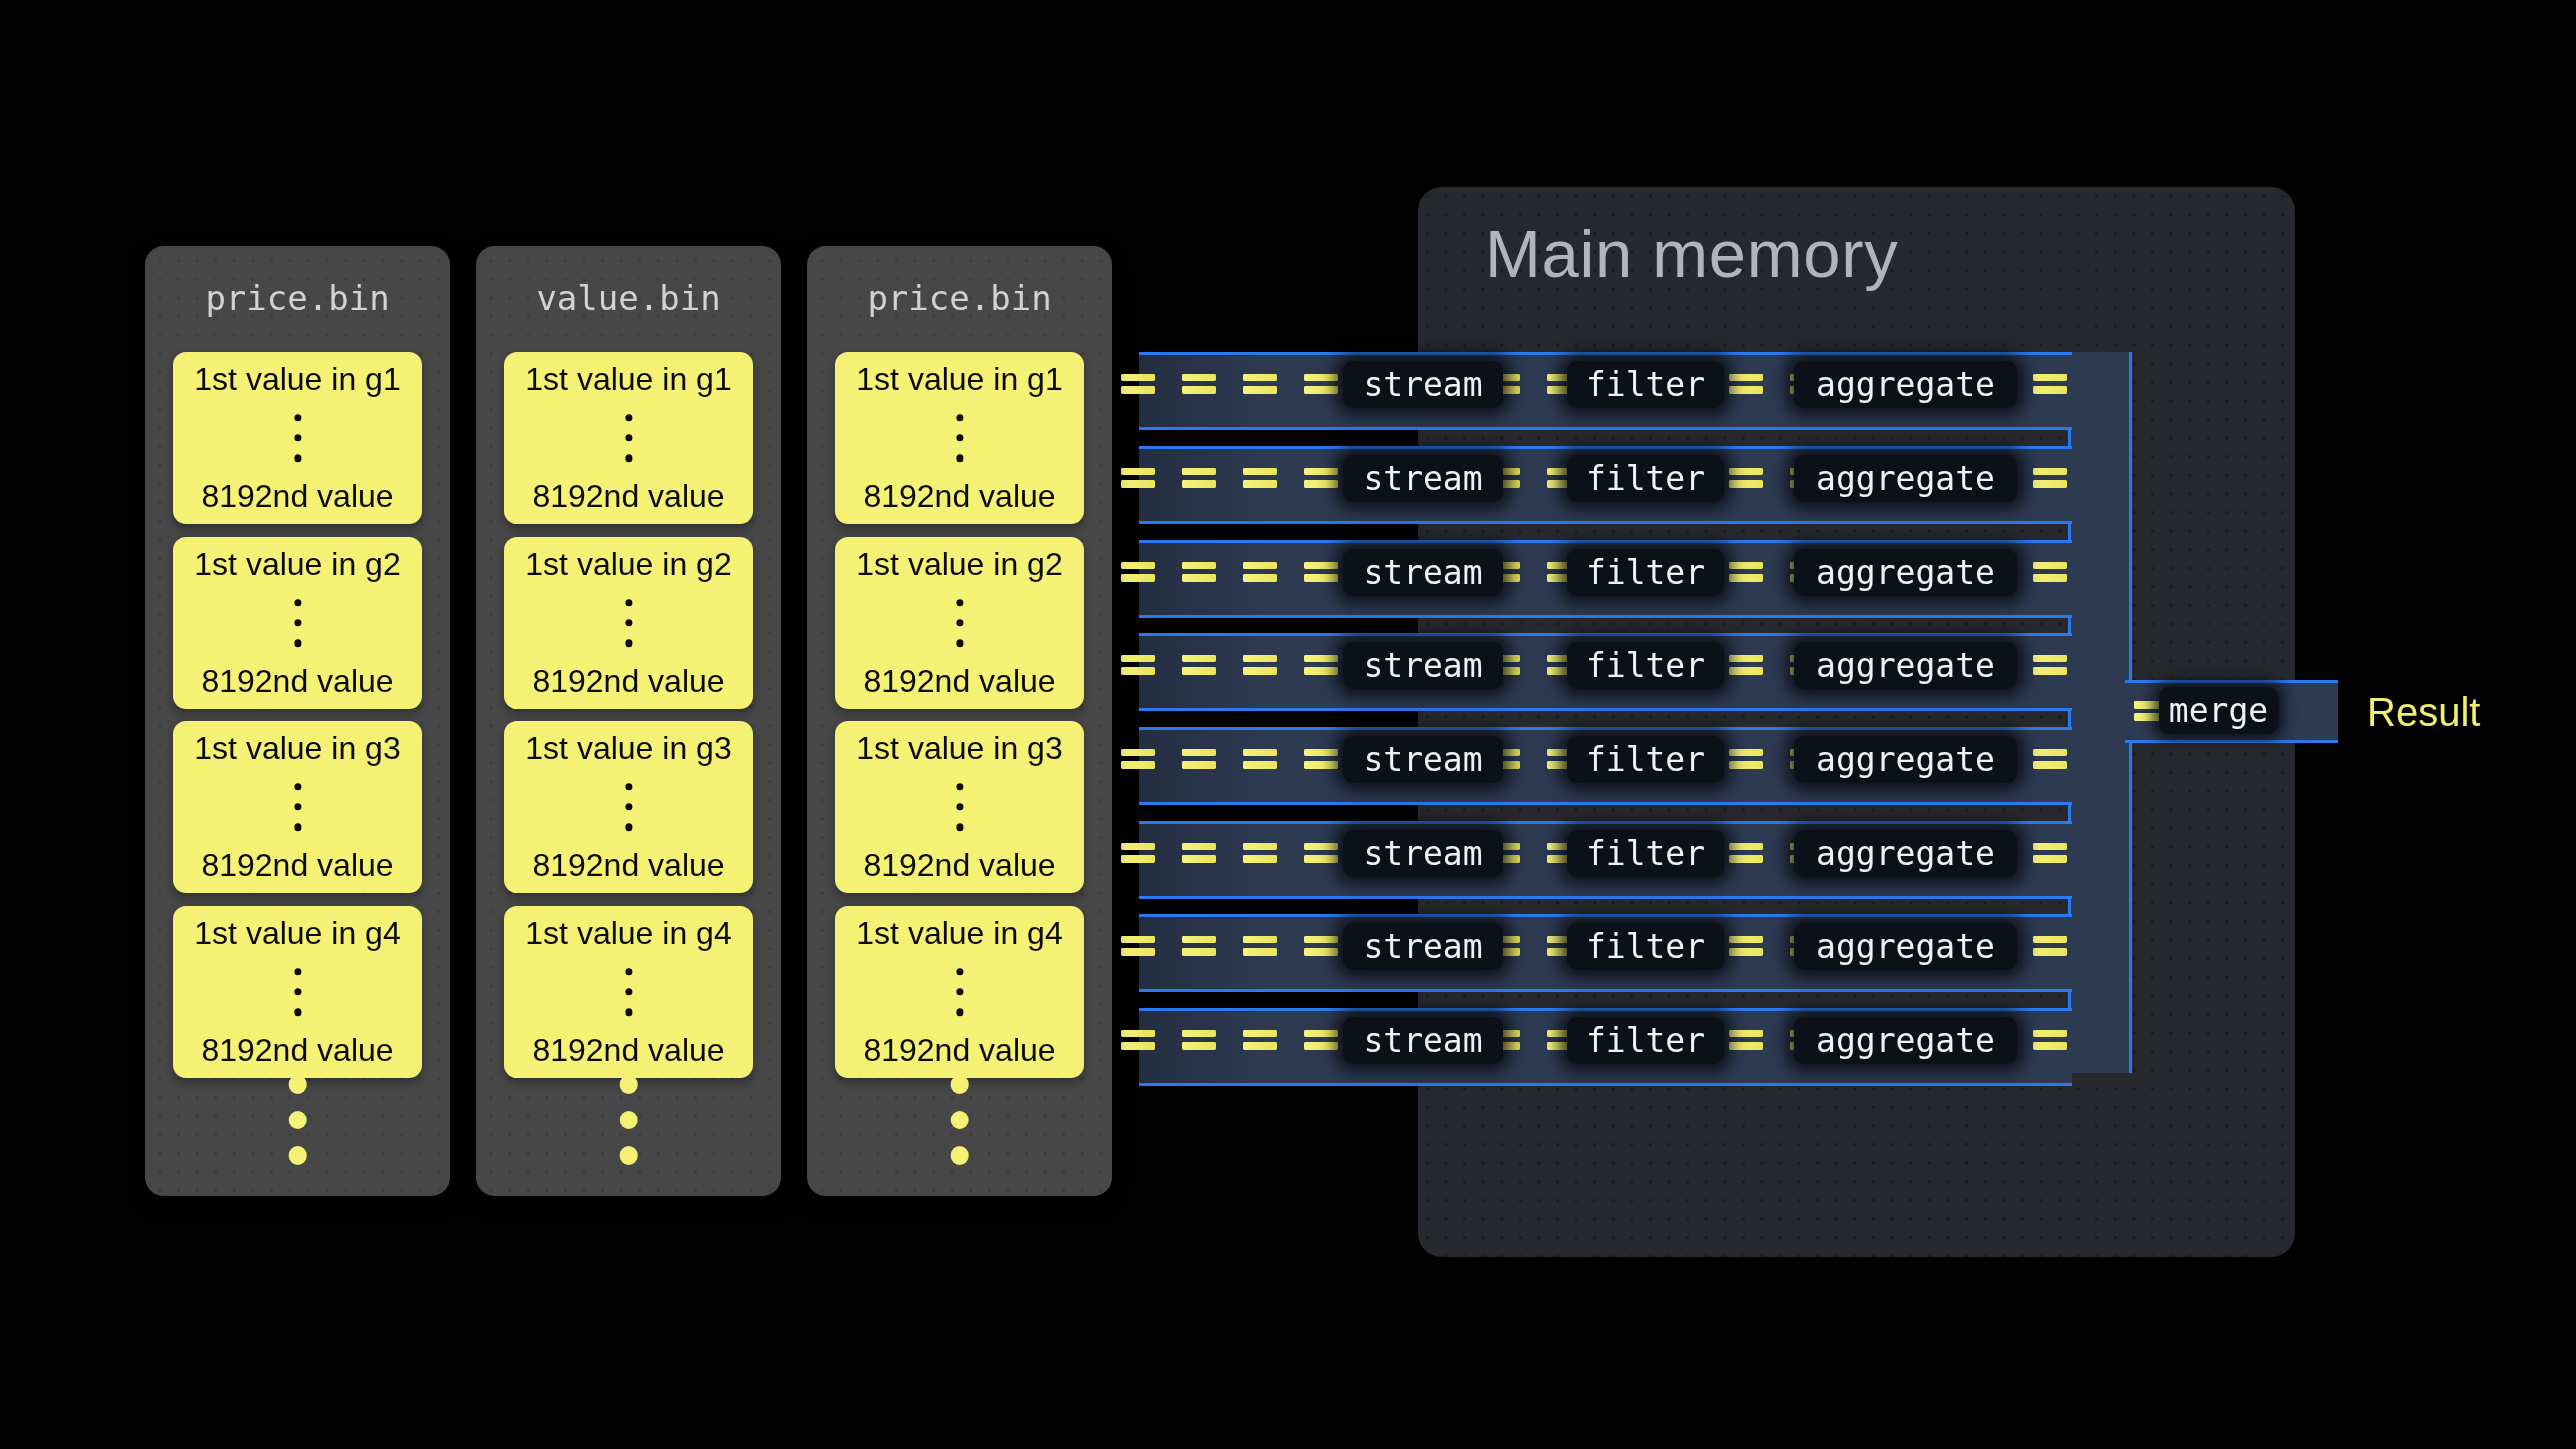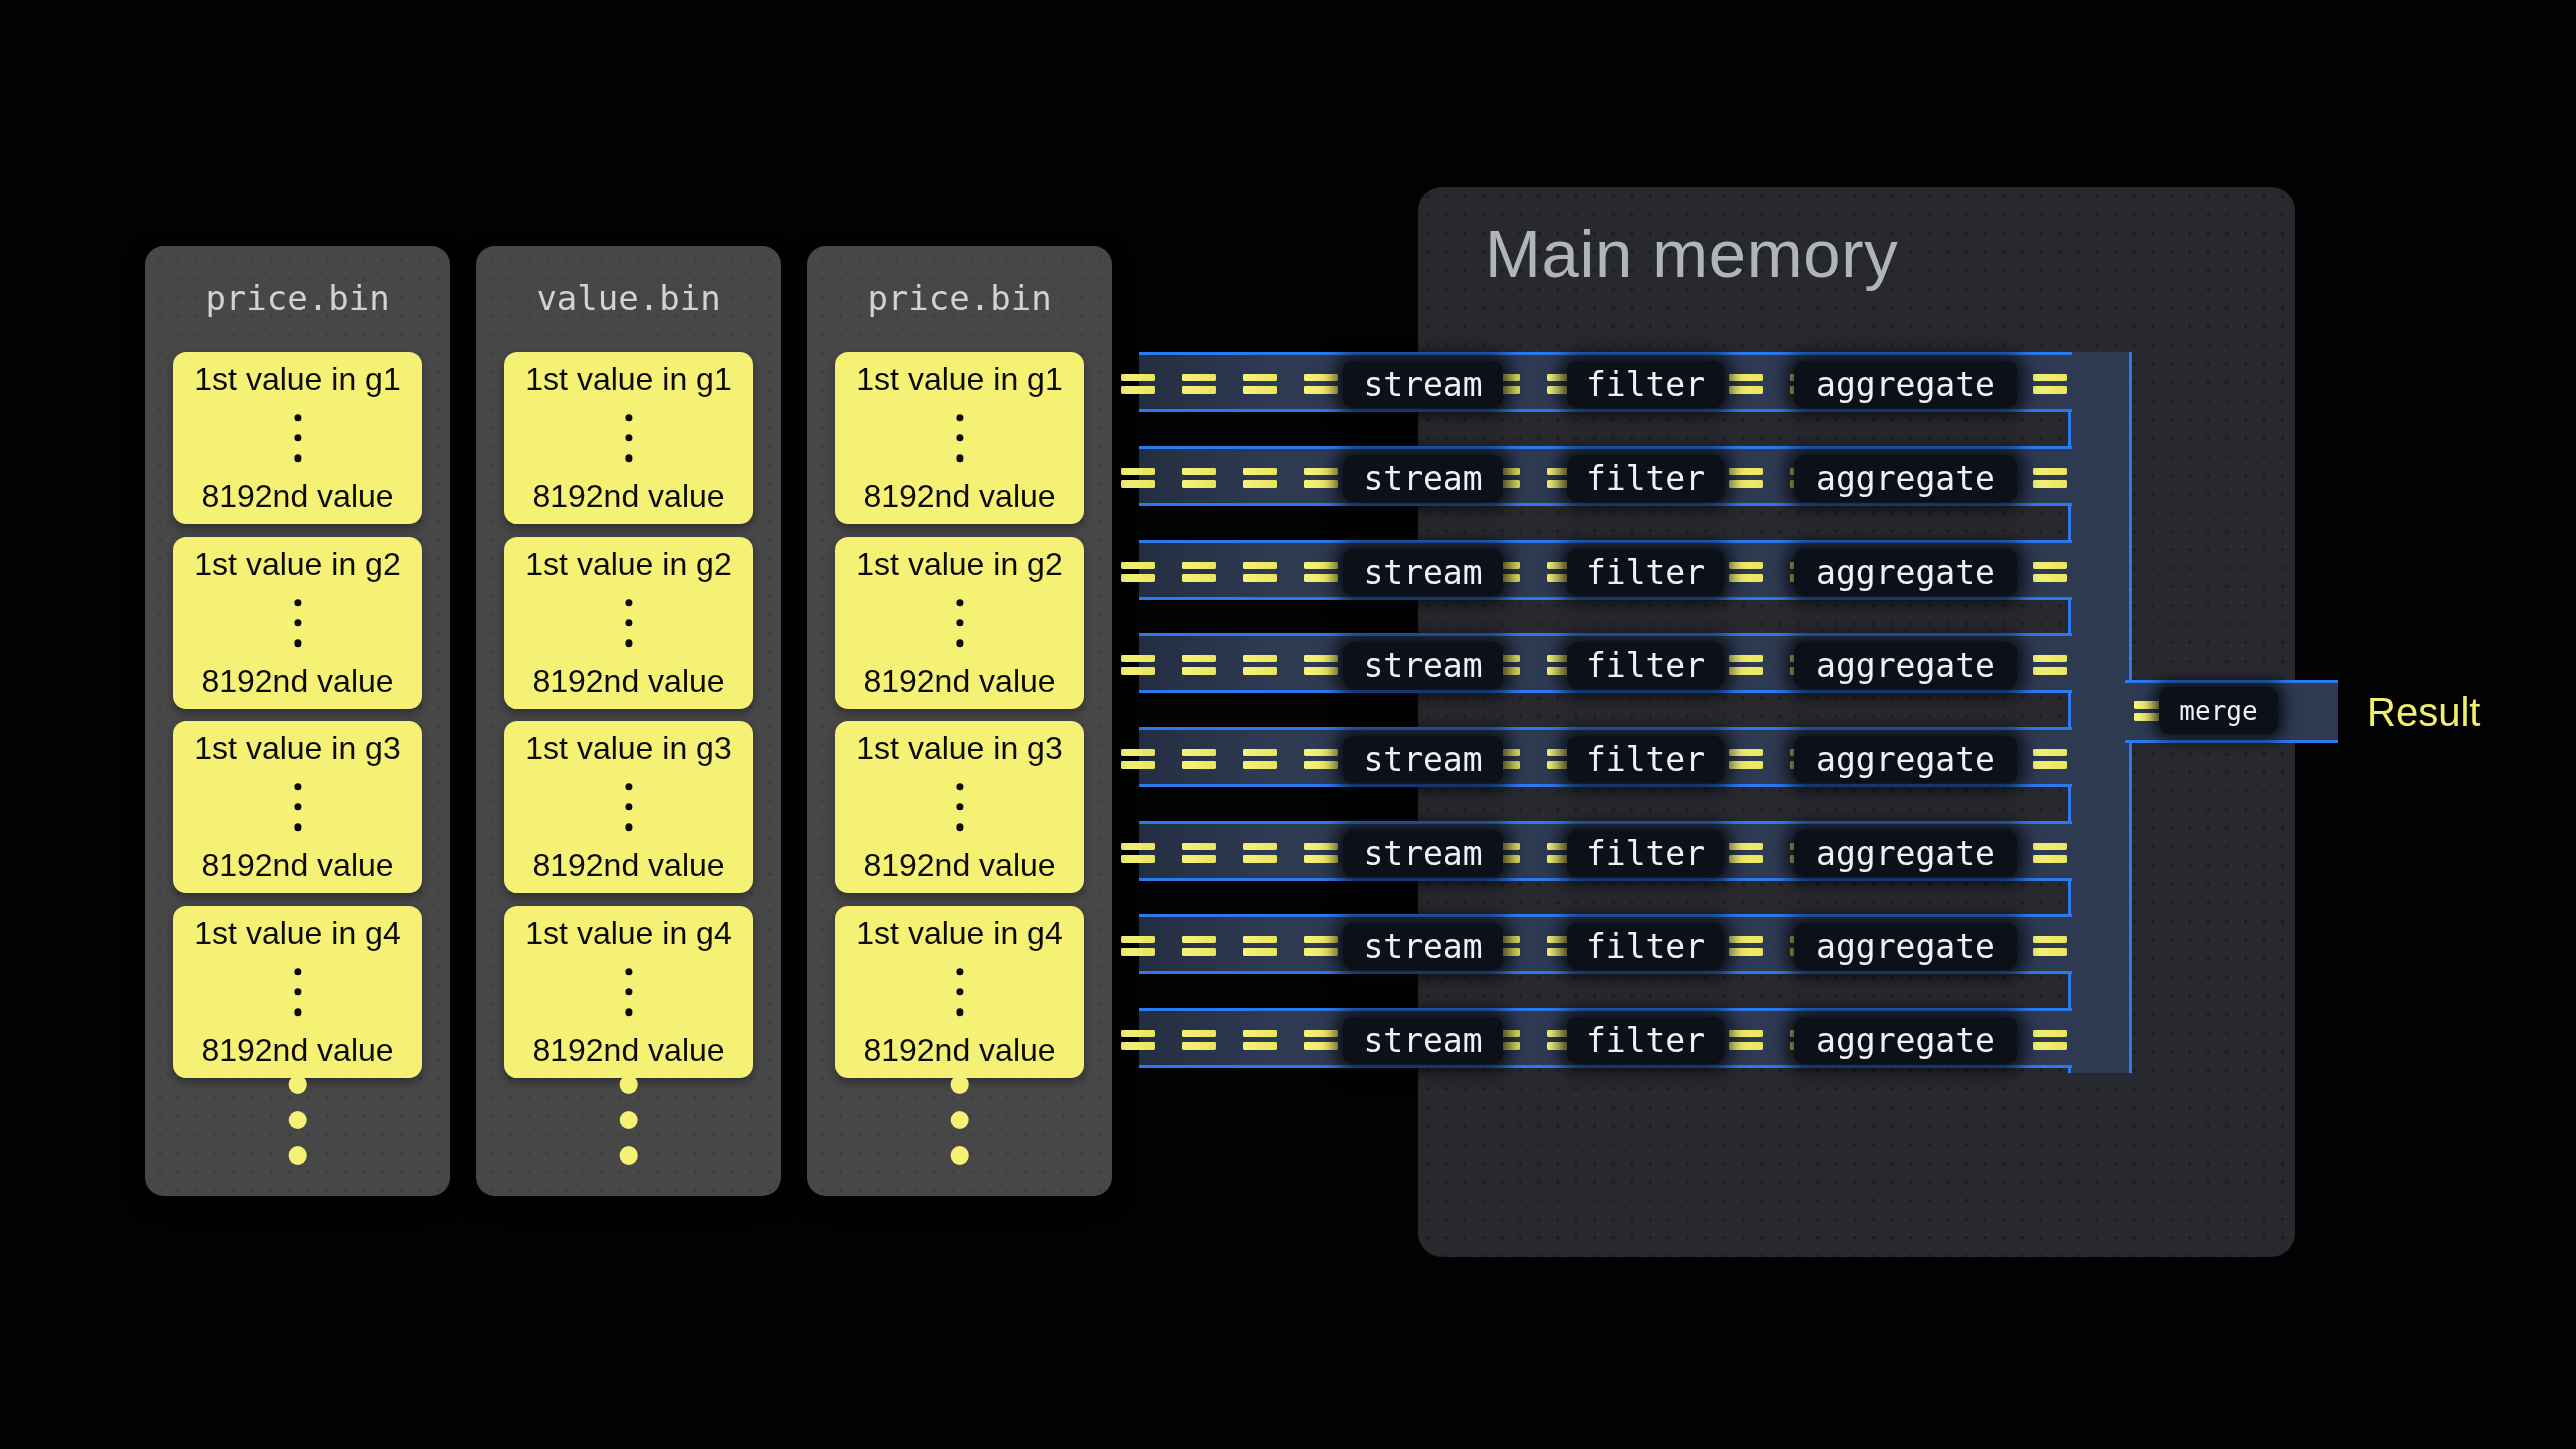--- a/index.html
+++ b/index.html
@@ -29,40 +29,40 @@
   .mem-panel{position:absolute;left:1418px;top:187px;width:877px;height:1070px;
       background-color:#27292e;border-radius:24px;
       background-image:radial-gradient(rgba(0,0,0,.30) 1.4px,transparent 1.9px);
       background-size:18.6px 18.6px;}
   .mem-title{position:absolute;left:1485px;top:215px;font-size:67px;font-weight:400;
       color:#b1b4b9;letter-spacing:0.7px;}
 
   
   .spine{position:absolute;left:2068px;top:352px;width:64px;height:721px;box-sizing:border-box;
       background:#2e3a52;border-left:3.6px solid #2b79ef;border-right:3.6px solid #2b79ef;}
-  .pipe-row{position:absolute;left:1139px;width:933px;height:60px;box-sizing:border-box;
+  .pipe-row{position:absolute;left:1139px;width:933px;height:78px;box-sizing:border-box;
       border-top:3.6px solid #2b79ef;border-bottom:3.6px solid #2b79ef;
       background:linear-gradient(90deg,#242e42 0px,#2e3a52 129px);}
   .mark{position:absolute;width:34px;height:20px;top:18.6px;}
   .mark::before,.mark::after{content:"";position:absolute;left:0;width:100%;height:7.9px;
       border-radius:1.4px;background:linear-gradient(90deg,#f6f37e,#e8e45c);}
   .mark::before{top:0;} .mark::after{bottom:0;}
   .stage-box{position:absolute;top:5.7px;height:47px;box-sizing:border-box;border-radius:10px;
       background:#0c1018;box-shadow:0 0 15.7px 7.2px rgba(3,5,9,.78);
       display:flex;align-items:center;justify-content:center;
       font-family:"DejaVu Sans Mono",monospace;font-size:33px;color:#eef1f6;}
 
   
   .merge-band{position:absolute;left:2125px;top:680px;width:213px;height:63px;box-sizing:border-box;
       border-top:3.6px solid #2b79ef;border-bottom:3.6px solid #2b79ef;background:#2e3a52;}
   .merge-band .mark{top:18px;left:9.3px;}
   .merge-box{position:absolute;left:34px;top:4.3px;width:119px;height:47px;border-radius:10px;
       background:#0c1018;box-shadow:0 0 14.3px 5.7px rgba(3,5,9,.78);
       display:flex;align-items:center;justify-content:center;
-      font-family:"DejaVu Sans Mono",monospace;font-size:26px;color:#eef1f6;}
+      font-family:"DejaVu Sans Mono",monospace;font-size:33px;color:#eef1f6;}
   .result-label{position:absolute;left:2367px;top:688px;height:49px;display:flex;align-items:center;
       font-size:40px;color:#f2ef6e;}
 </style>
 </head>
 <body>
 
 <div class="stage">
 
   <div class="mem-panel"></div>
   <div class="mem-title">Main memory</div>

